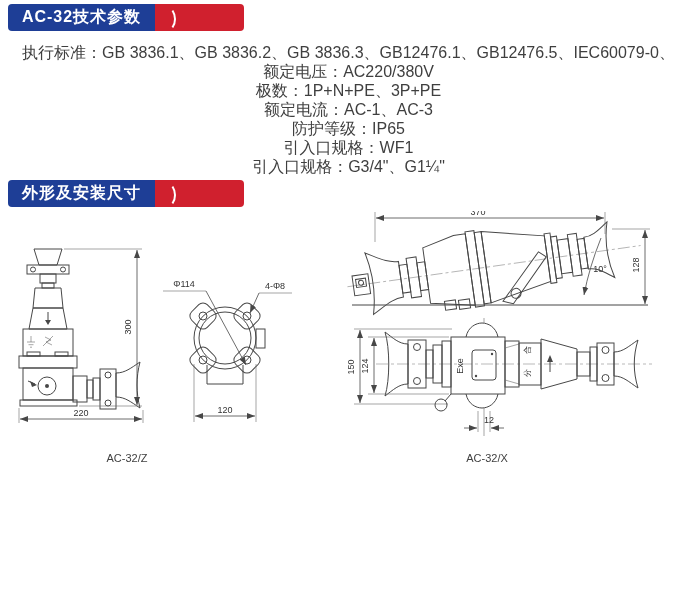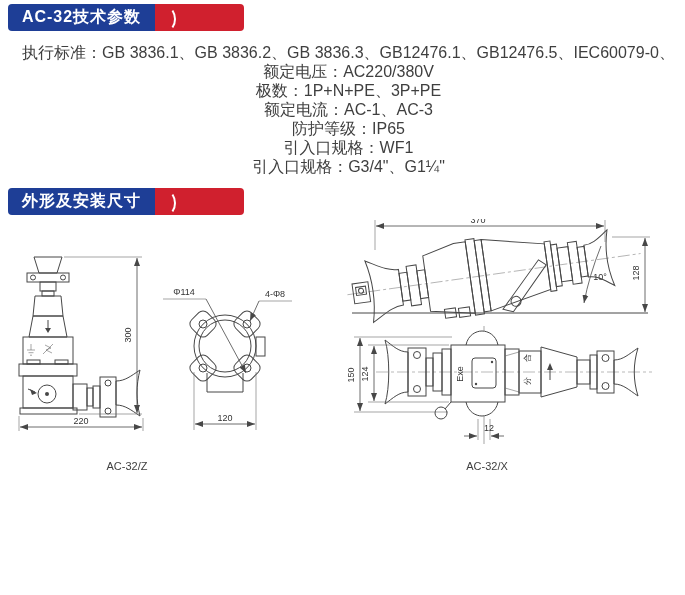--- a/index.html
+++ b/index.html
@@ -20,21 +20,21 @@
   .banner .bright { flex:1; background:#d0202e; position:relative; border-radius:0 4px 4px 0; }
   .banner .curve {
     position:absolute; left:4px; top:3px; width:13px; height:20px;
     border:2.5px solid transparent; border-right:2.5px solid #ffffff; border-radius:50%;
   }
 
   
   .specs { margin:12px 0 0 12px; font-size:16px;text-align:center; }
   .spec-row { line-height:19px; white-space:nowrap; }
   .spec-row.cont { padding-left:60px; }
-  .banner.second { margin-top:12px;border-radius:11px; }
+  .banner.second { margin-top:4px;border-radius:11px; }
 
   
   svg { display:block; margin-top:4px; }
   .ln { stroke:#474747; stroke-width:1; fill:none; }
   .thin { stroke:#6a6a6a; stroke-width:0.6; fill:none; }
   .dim { stroke:#474747; stroke-width:0.8; fill:none; }
   .cl { stroke:#8a8a8a; stroke-width:0.6; fill:none; stroke-dasharray:12 3 3 3; }
   text.d { font-size:9px; fill:#333333; }
   text.dcn { font-size:8px; fill:#333333; }
   text.cap { font-size:11px; fill:#3f3f3f; }

